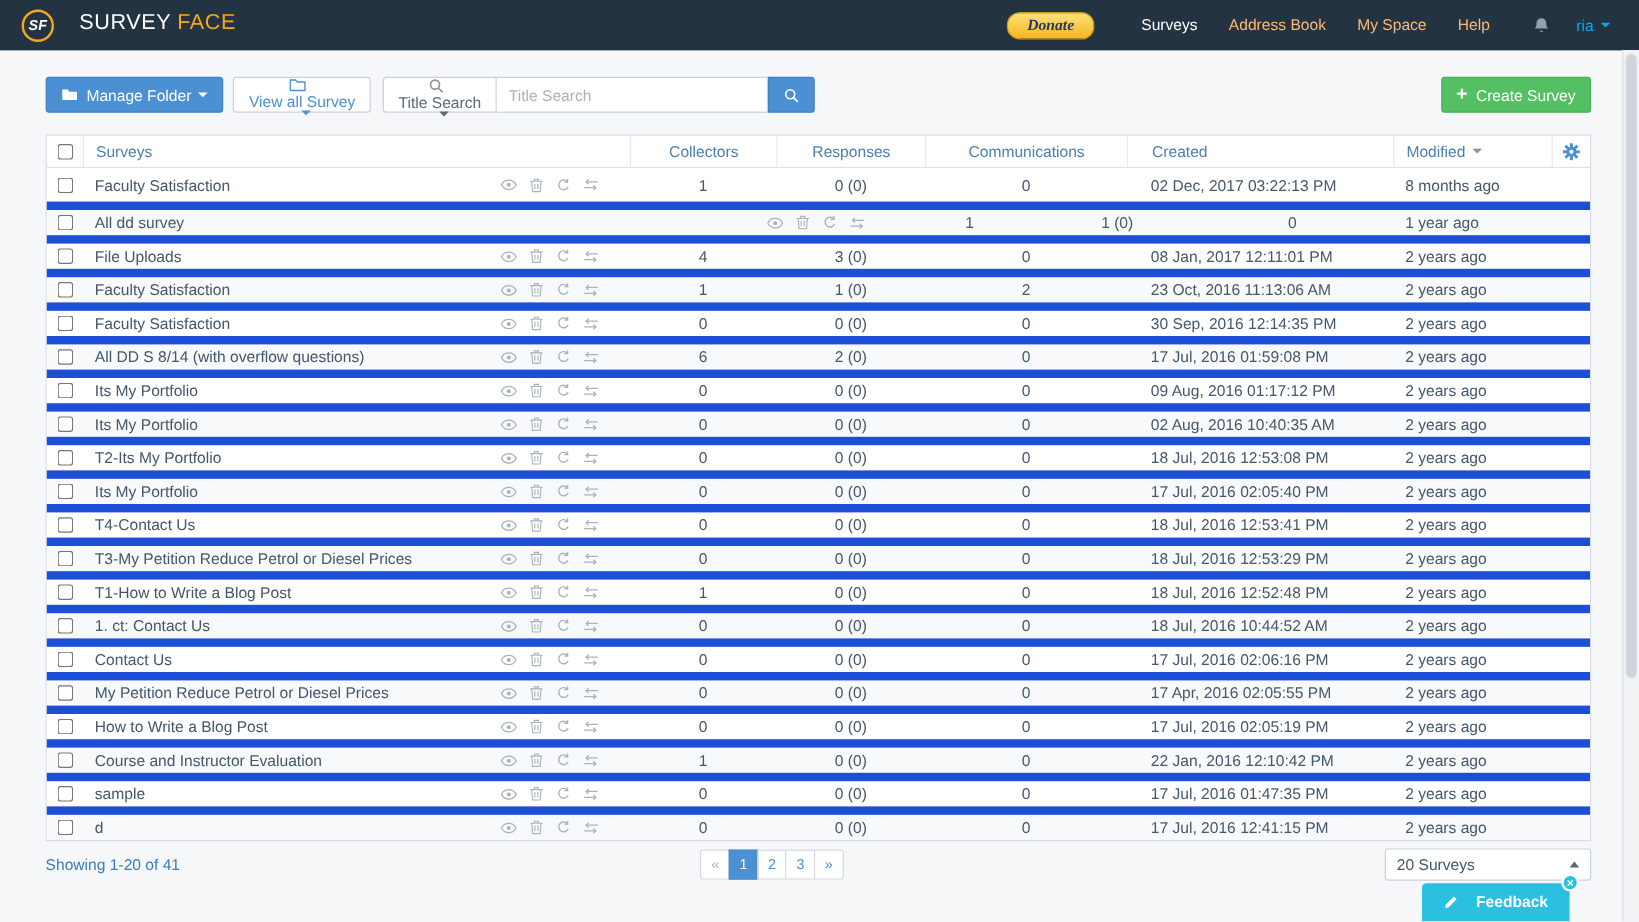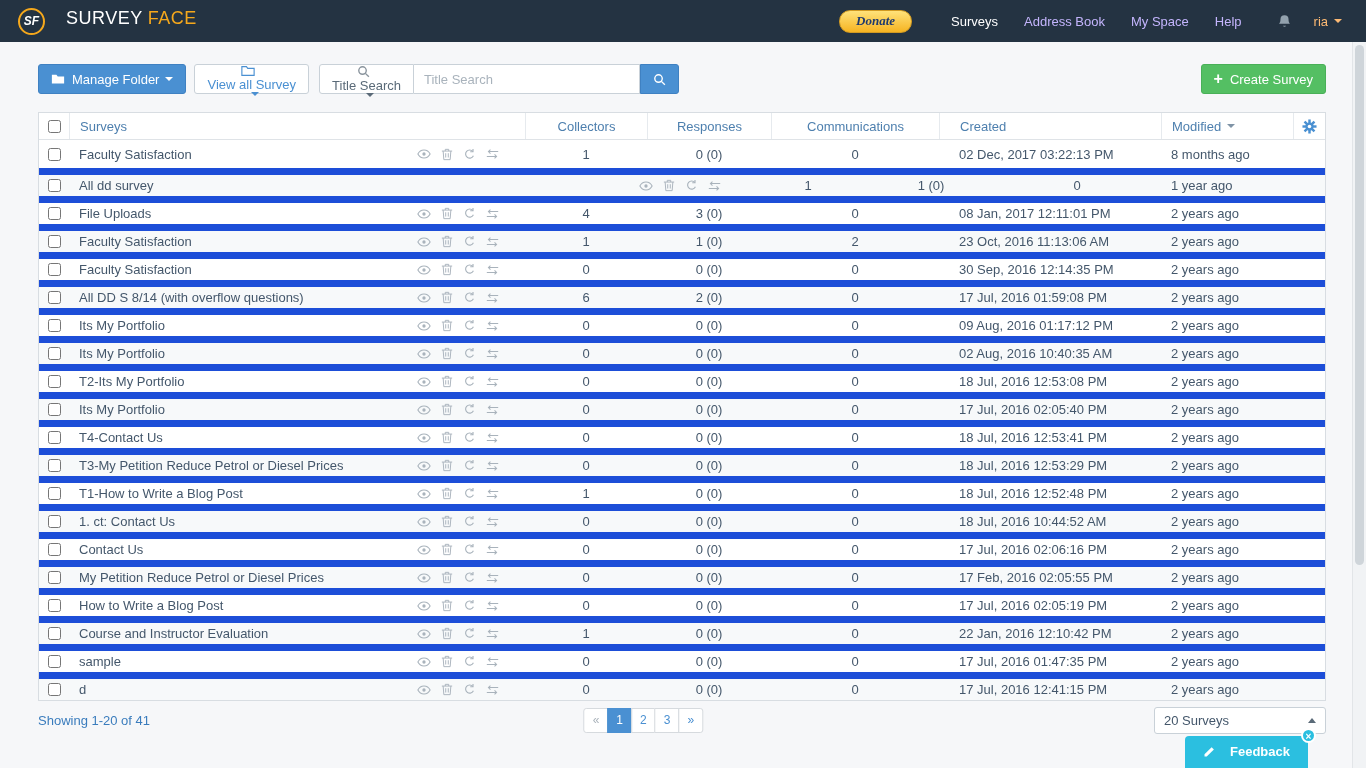--- a/index.html
+++ b/index.html
@@ -14,24 +14,24 @@
   .logo-badge { width:27px; height:27px; border-radius:50%; border:2px solid #f5a81c;
     color:#fff; font-weight:bold; font-style:italic; font-size:12px; display:flex;
     align-items:center; justify-content:center; }
   .logo-text { font-size:18px; font-weight:normal; letter-spacing:.5px; }
   .lw { color:#fff; } .ly { color:#f5a81c; margin-left:5px; }
   .nav-right { display:flex; align-items:center; }
   .donate-btn { background:linear-gradient(#ffe27a,#f6b422); border:1px solid #d19a22;
     border-radius:11px; color:#1f3a6d; font-family:"Liberation Serif", serif;
     font-style:italic; font-weight:bold; font-size:13px; padding:2px 16px 3px;
     cursor:pointer; margin-right:26px; text-decoration:none; }
-  .nav-link { color:#c4b5fd; font-size:13px; margin:0 13px; text-decoration:none; cursor:pointer; }
+  .nav-link { color:#fdba74; font-size:13px; margin:0 13px; text-decoration:none; cursor:pointer; }
   .nav-link.active { color:#ffffff; }
   .bell { color:#92a1ad; margin:0 18px 0 22px; cursor:pointer; display:inline-flex; }
-  .user-menu { color:#fdba74; font-size:13px; cursor:pointer; display:inline-flex;
+  .user-menu { color:#0ea5e9; font-size:13px; cursor:pointer; display:inline-flex;
     align-items:center; margin-left:4px; text-decoration:none; }
   .caret { display:inline-block; width:0; height:0; border-left:4px solid transparent;
     border-right:4px solid transparent; border-top:4px solid currentColor; margin-left:6px; }
 
   
   .page { padding:22px 40px 0 38px; }
   .toolbar { display:flex; align-items:center; }
   .btn { height:30px; border-radius:3px; font-size:13px; display:inline-flex;
     align-items:center; cursor:pointer; padding:0 12px; border:1px solid transparent;
     font-family:inherit; background:none; }
@@ -853,21 +853,21 @@
                 <svg width="13" height="12" viewBox="0 0 16 14">
                   <path d="M15 4H3M5.5 1.5L3 4l2.5 2.5" fill="none" stroke="currentColor" stroke-width="1.3"></path>
                   <path d="M1 10h12M10.5 7.5L13 10l-2.5 2.5" fill="none" stroke="currentColor" stroke-width="1.3"></path>
                 </svg>
               </span>
       </span>
     </div>
     <div class="cell c-coll">0</div>
     <div class="cell c-resp">0 (0)</div>
     <div class="cell c-comm">0</div>
-    <div class="cell c-created">17 Feb, 2016 02:05:55 PM</div>
+    <div class="cell c-created">17 Apr, 2016 02:05:55 PM</div>
     <div class="cell c-modified">2 years ago</div>
     <div class="cell c-gear"></div>
   </div>
 
   <div class="trow">
     <div class="cell c-check">
             <input type="checkbox" style="">
           </div>
     <div class="cell c-name">
       <span class="survey-name">How to Write a Blog Post</span>

